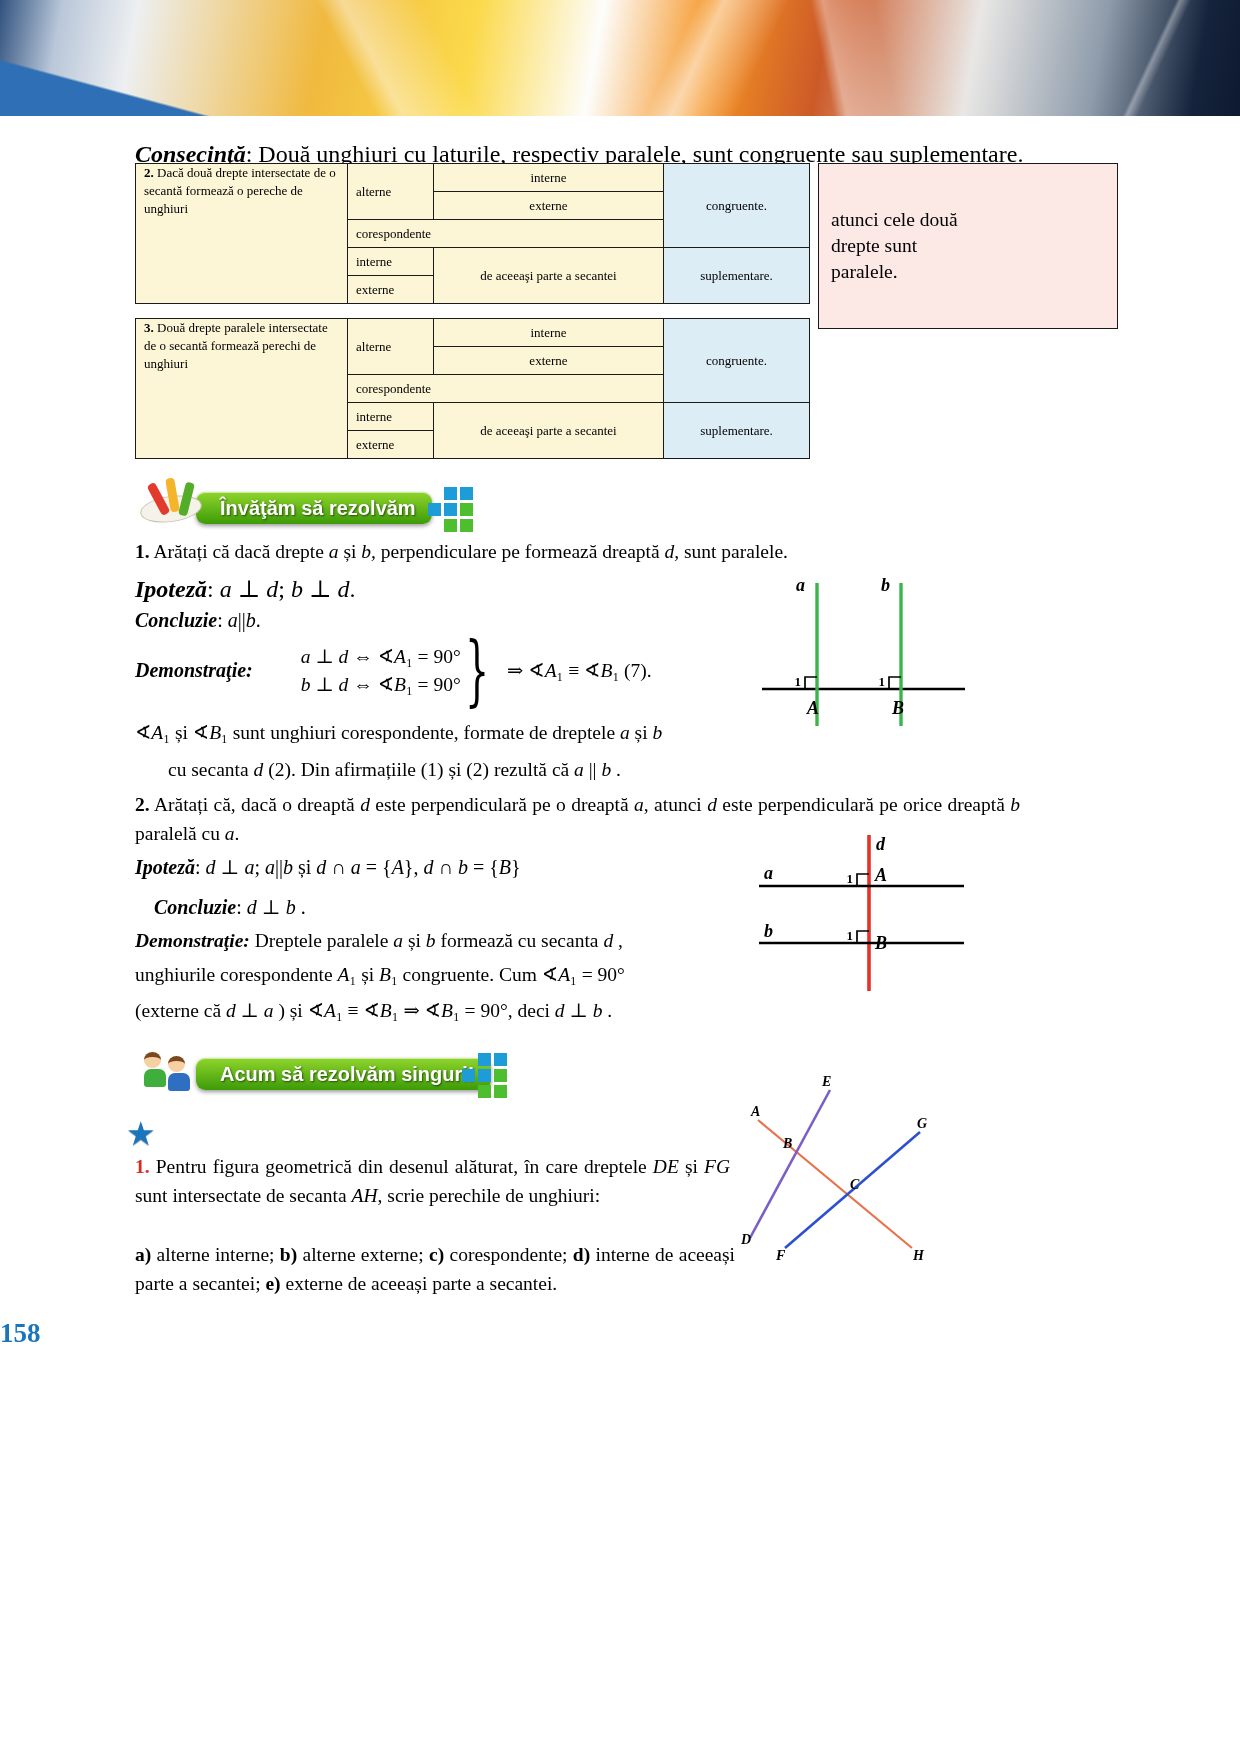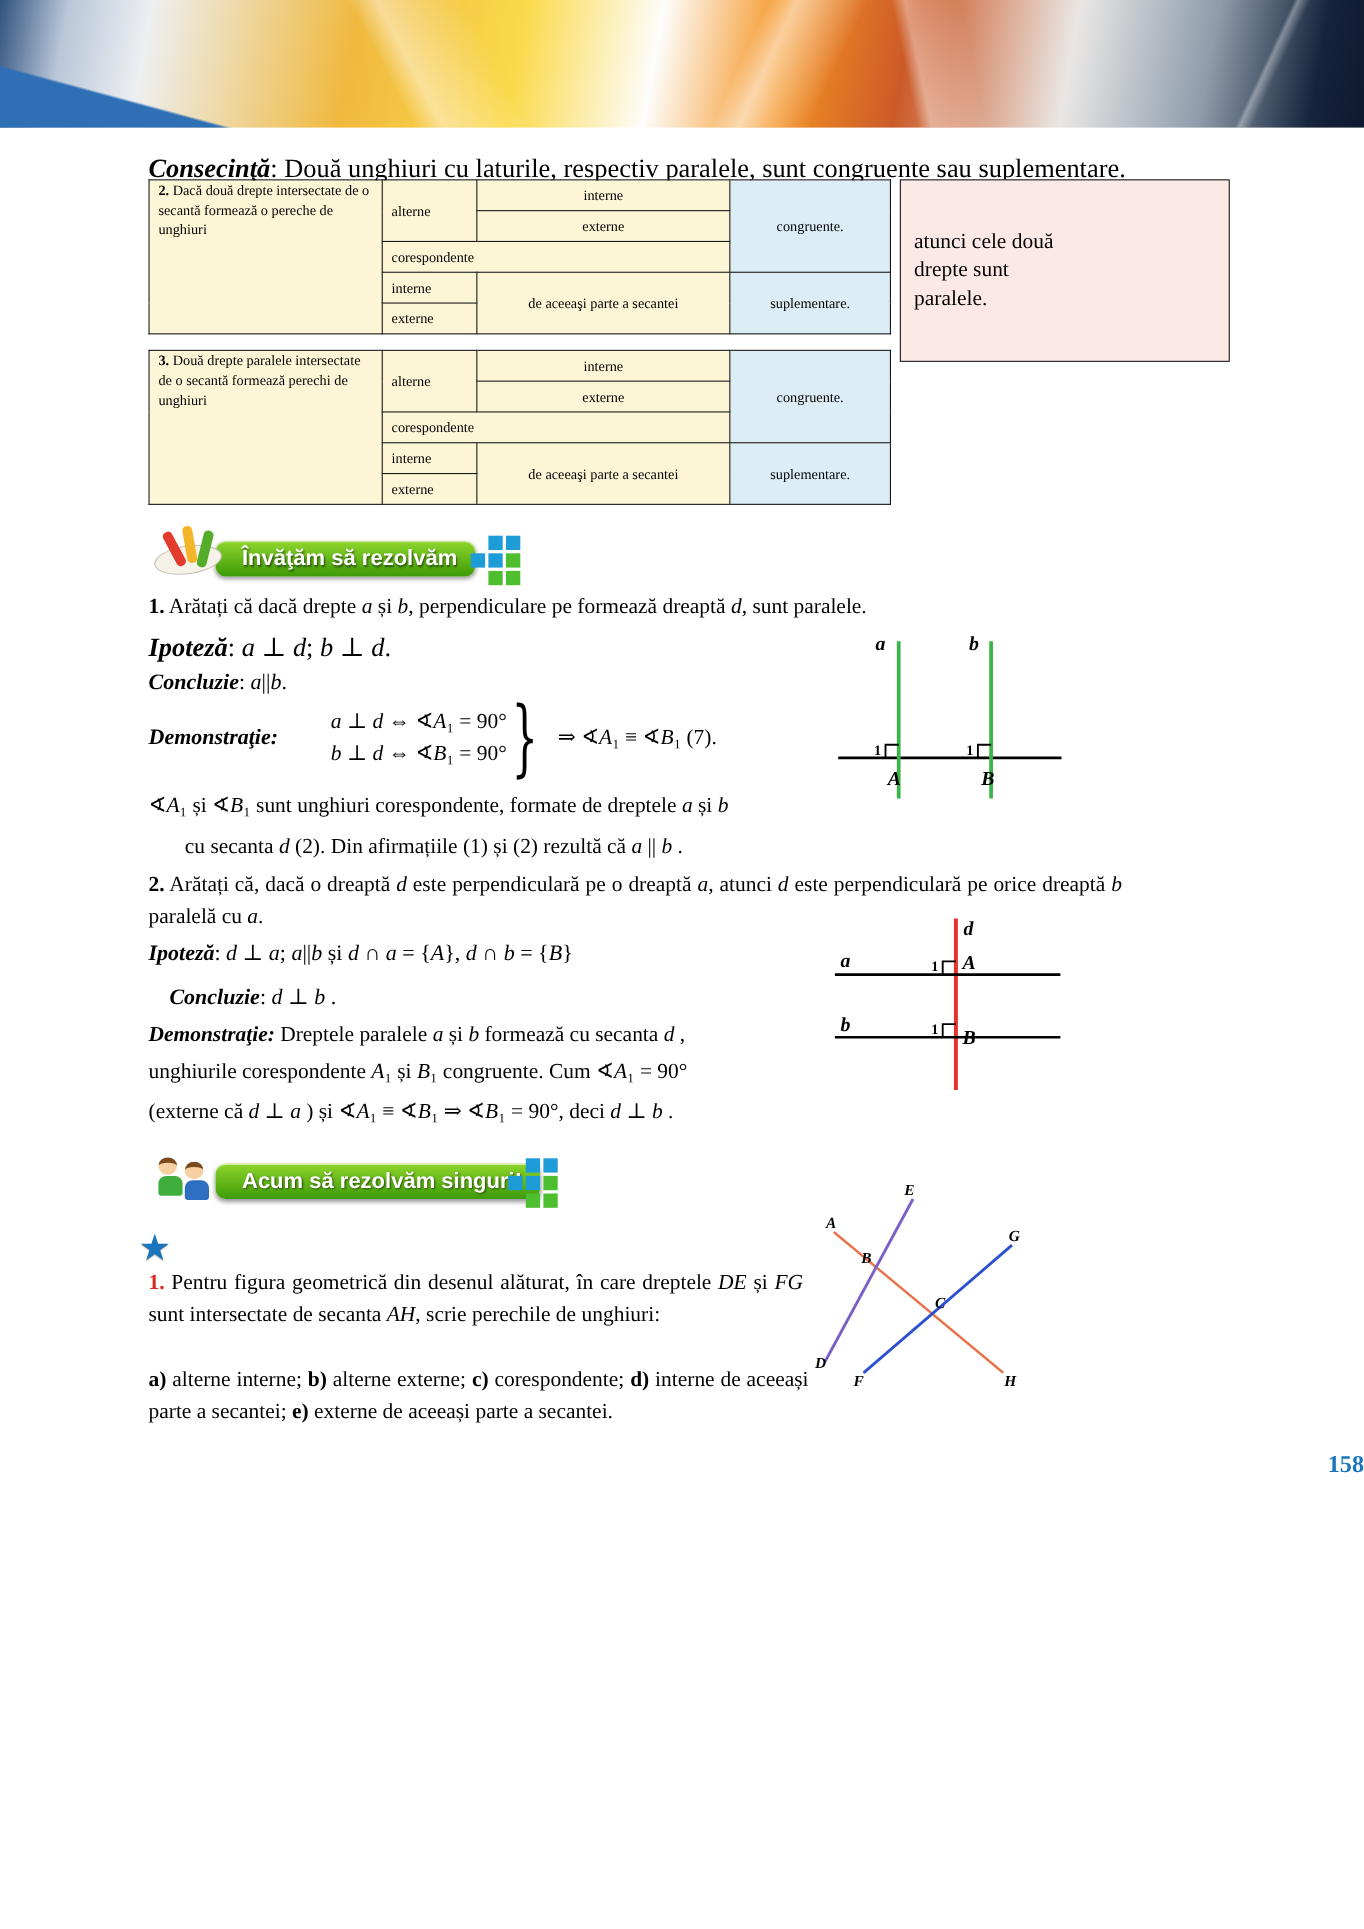--- a/index.html
+++ b/index.html
@@ -75,21 +75,21 @@
   .kid .head { width:17px; height:16px; border-radius:50%; background:#f6cfa2; border-top:5px solid #7a4a1e; }
   .kid .body { width:22px; height:18px; border-radius:7px 7px 3px 3px; margin-top:1px; }
   .kid1 { left:6px; top:8px; }  .kid1 .body { background:#3fae3c; }
   .kid2 { left:30px; top:12px; } .kid2 .body { background:#2f6fc2; }
 
   .brace {
     font-size:76px; line-height:0.85; font-weight:400;
     transform:scaleX(.5); margin:0 -8px; font-family:"DejaVu Serif",serif;
   }
   .star { color:var(--accent_blue); font-size:33px; font-family:"DejaVu Sans",sans-serif; text-shadow:0 1px 1px rgba(0,0,0,.35); }
-  .pagenum { width:1240px; text-align:right; font-weight:bold; font-size:22px; color:var(--accent_blue); }
+  .pagenum { width:1240px; text-align:left; font-weight:bold; font-size:27px; color:var(--accent_blue); }
 
   svg text { font-family:"Liberation Serif","DejaVu Serif",serif; font-weight:bold; font-style:italic; fill:#000; }
   svg text.num { font-style:normal; font-size:13px; }
 </style>
 </head>
 <body>
 
 <div id="header-art" class="abs"></div>
 
 <div class="abs para" style="left:135px; top:136px; width:960px; font-size:24px;"><span class="b i">Consecinţă</span><span>: Două unghiuri cu laturile, respectiv paralele, sunt congruente sau suplementare.</span></div>

